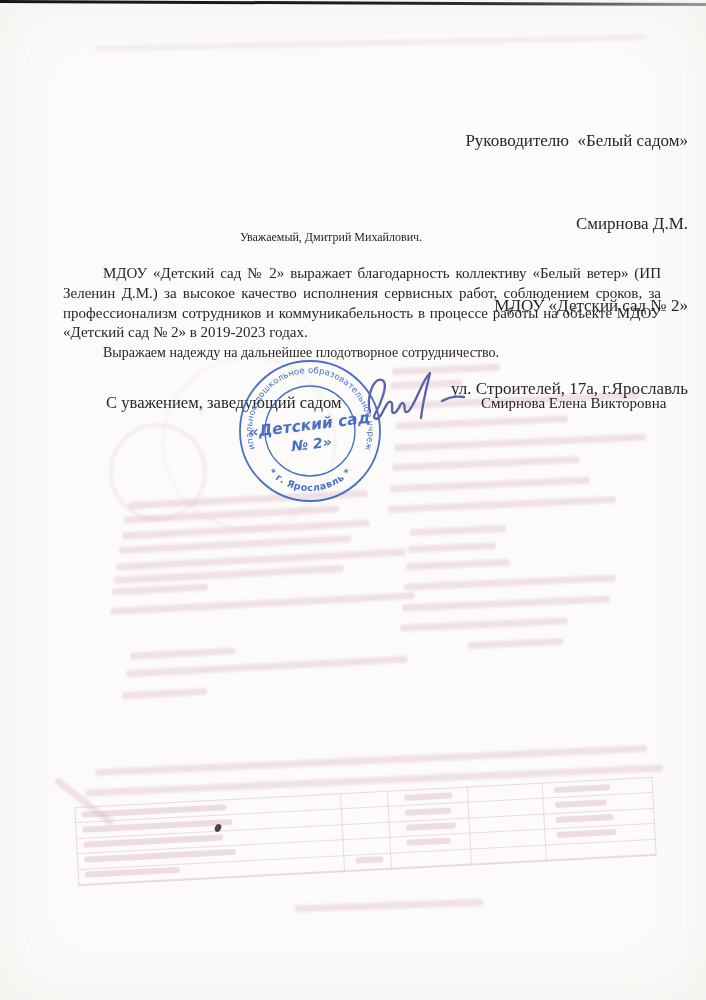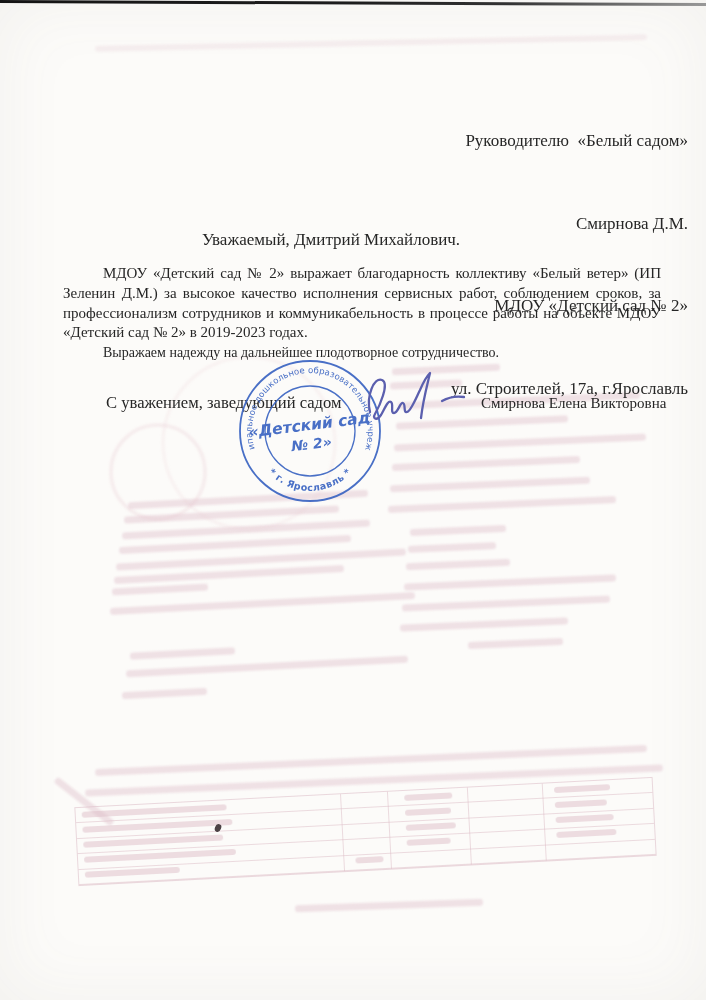--- a/index.html
+++ b/index.html
@@ -5,21 +5,21 @@
   html,body { margin:0; padding:0; background:#e8e8e8; }
   .page {
     position:relative; width:706px; height:1000px; margin:0 auto;
     background:#fcfbf9; overflow:hidden;
     font-family:"Liberation Serif", serif; color:#262626;
     box-shadow: inset 0 0 70px rgba(120,110,100,0.07);
   }
   .abs { position:absolute; }
   
   .recipient { top:72px; right:18px; text-align:right; font-size:17px; line-height:27.5px; white-space:pre; }
-  .salutation { top:230px; left:0; width:662px; text-align:center; font-size:17px; }
+  .salutation { top:230px; left:0; width:662px; text-align:center; font-size:12px; }
   .body-par { top:264px; left:63px; width:598px; font-size:15px; line-height:19.8px; text-align:justify; text-indent:40px; }
   .closing { top:345px; left:63px; width:598px; font-size:14px; text-indent:40px; }
   .signoff { top:393px; left:106px; font-size:16.6px; }
   .signer  { top:395px; left:481px; font-size:15px; }
   
   .scan-edge { left:-3px; top:0; width:712px; height:2.6px;
     background:linear-gradient(to right,#141414 0%,#1d1d1d 50%,#333 72%,#9a9a9a 100%);
     transform:rotate(0.25deg); transform-origin:left top; }
   .bl { position:absolute; height:7px; border-radius:3px;
     background:rgba(222,189,199,0.42); filter:blur(1.1px); transform:rotate(-3deg); }

